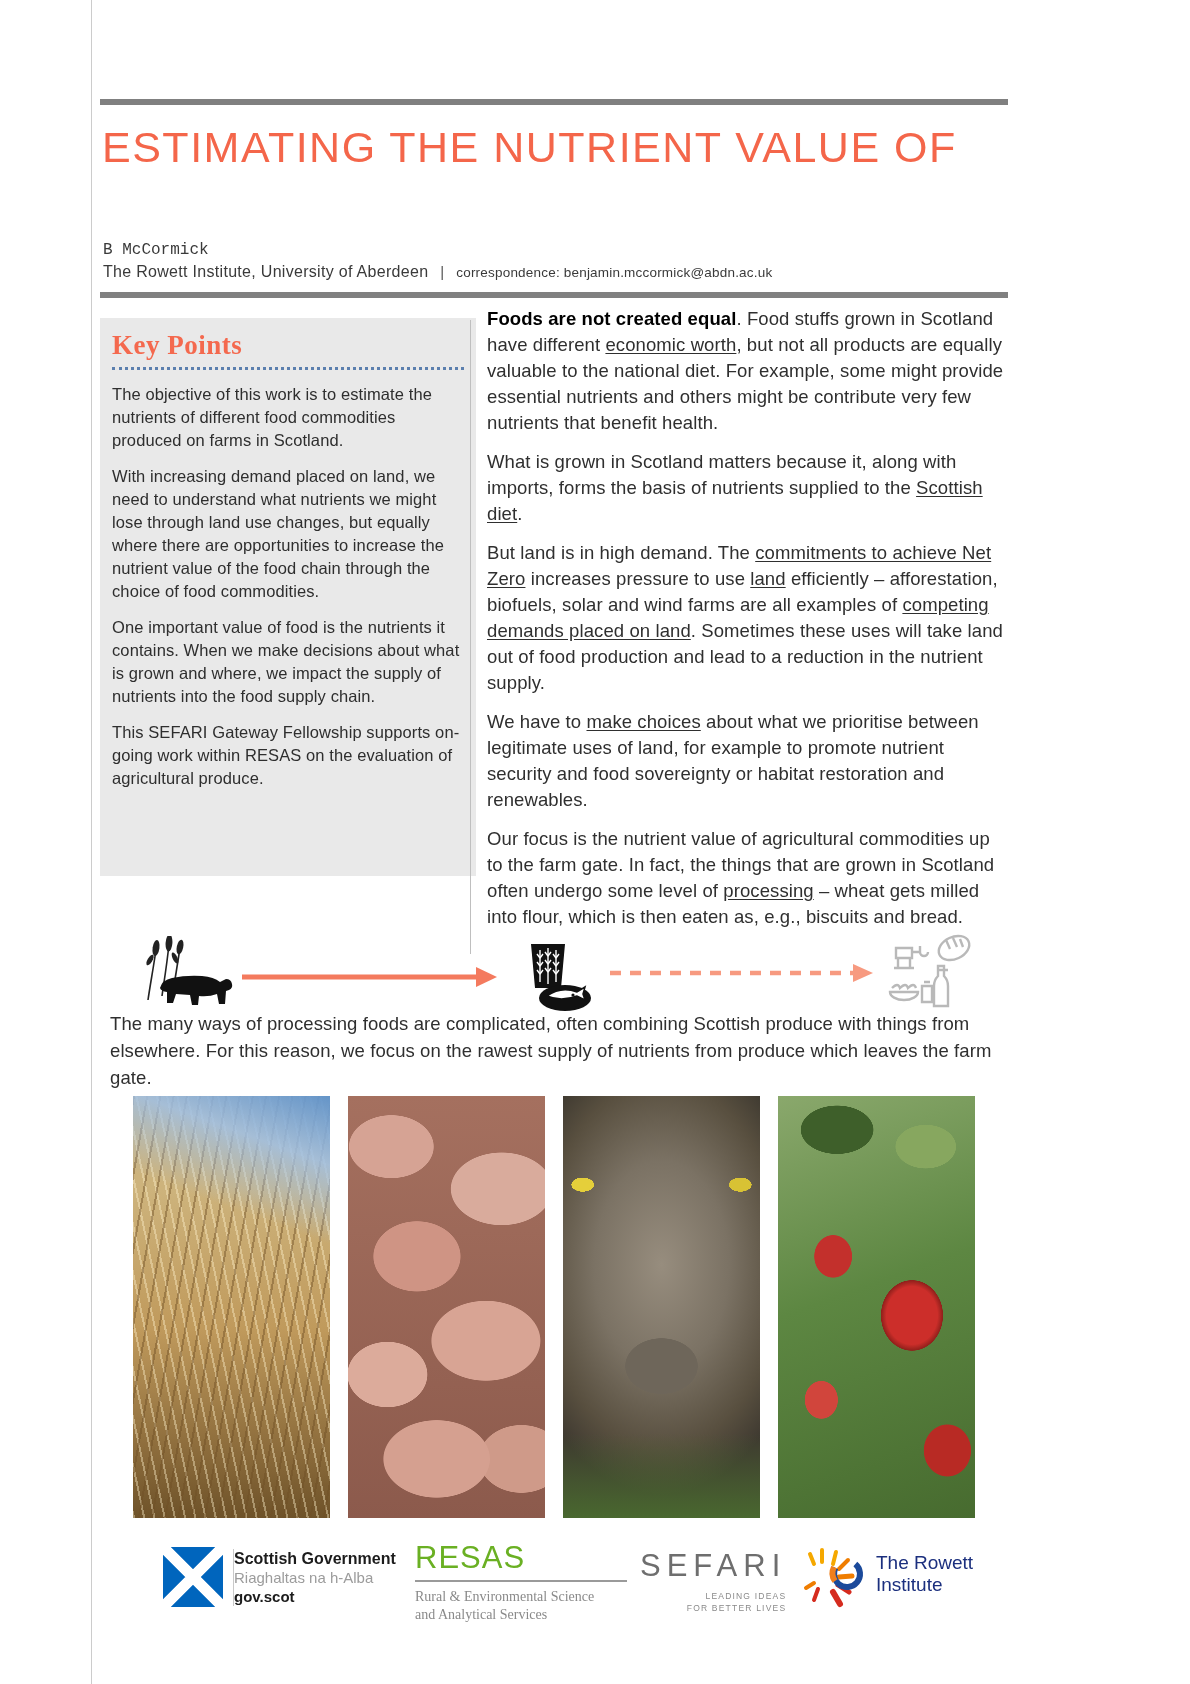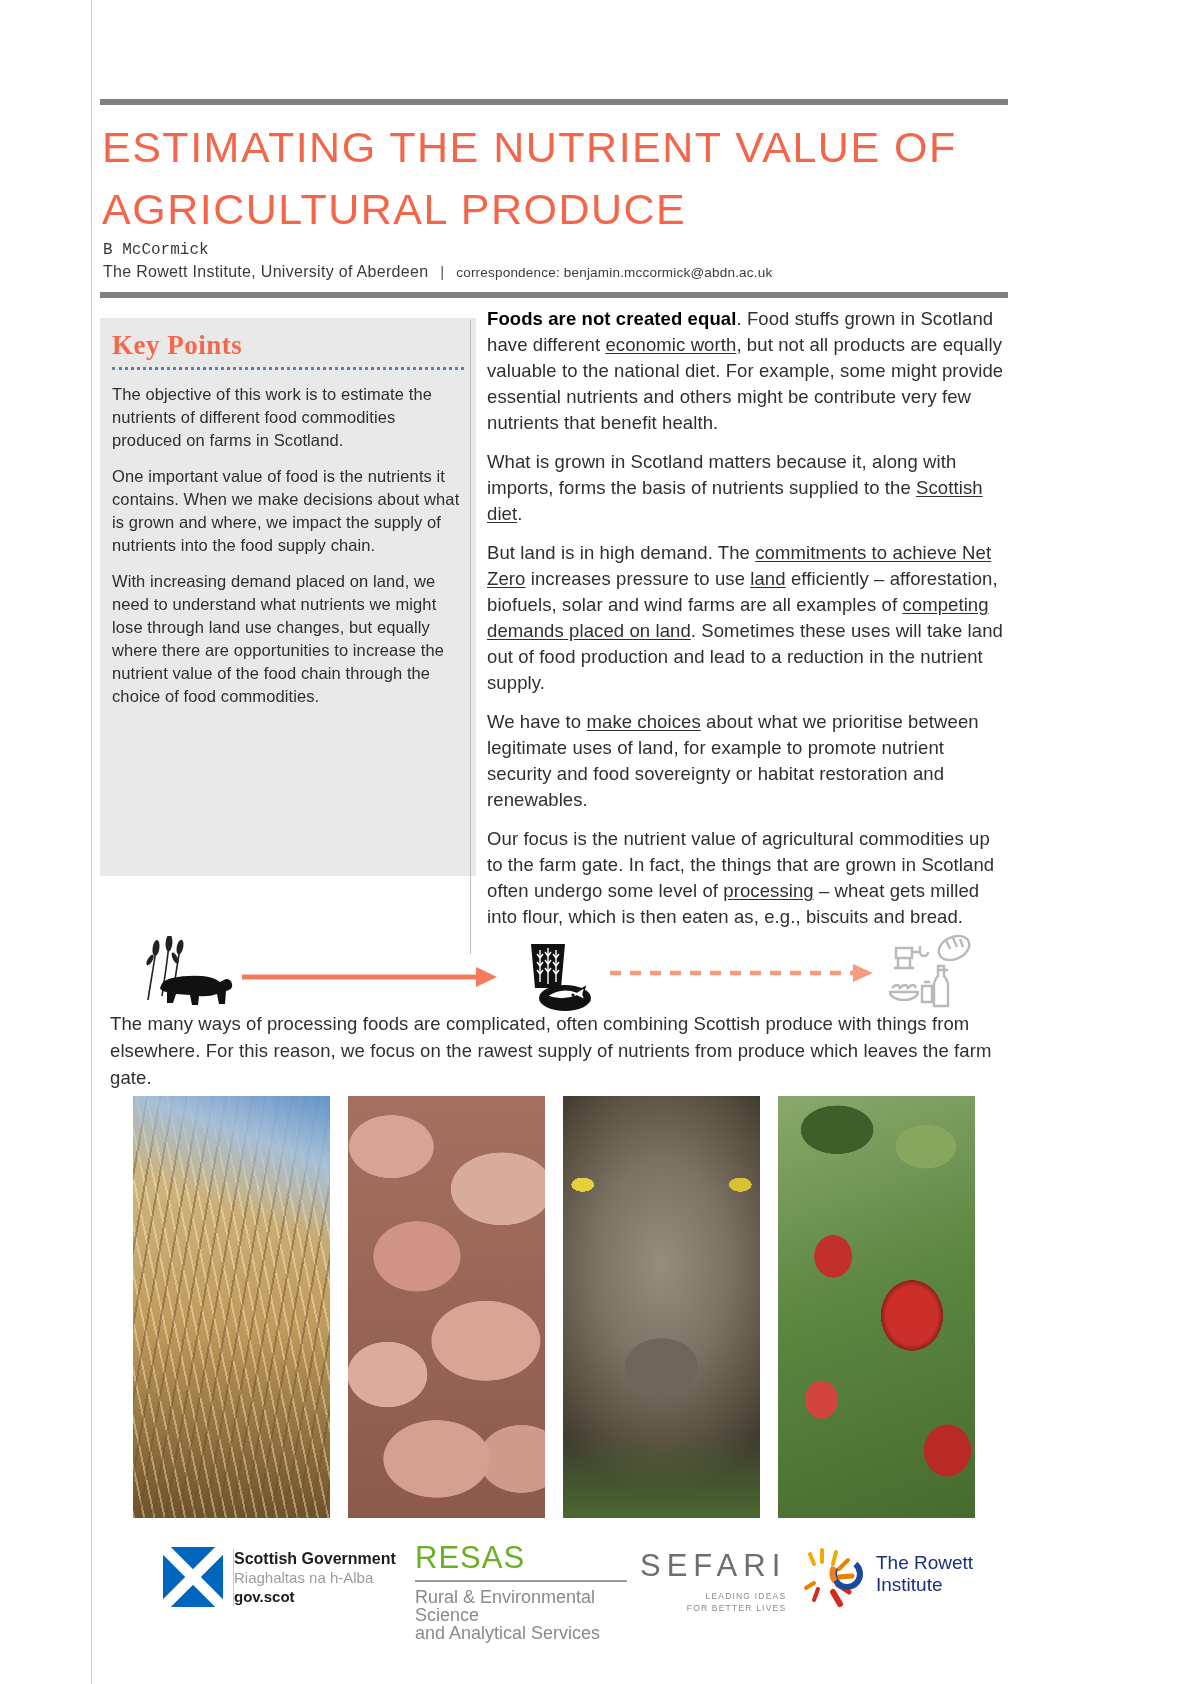--- a/index.html
+++ b/index.html
@@ -78,57 +78,57 @@
   
   .logo-sg{position:absolute;left:163px;top:1547px;display:flex;align-items:center;}
   .sg-text{margin-left:10px;border-left:1px solid #c9c9c9;}
   .sg-l1{font-size:16px;font-weight:700;color:#1c1c1c;line-height:19px;}
   .sg-l2{font-size:15px;color:#9c9c9c;line-height:19px;}
   .sg-l3{font-size:15px;font-weight:700;color:#1c1c1c;line-height:19px;}
 
   .logo-resas{position:absolute;left:415px;top:1540px;width:212px;}
   .resas-name{font-size:31px;color:#6ab023;letter-spacing:1px;font-weight:400;}
   .resas-rule{height:2px;background:#9a9a9a;margin:4px 0 6px 0;}
-  .resas-sub{font-size:18px;color:#8a8a8a;line-height:18px;}
+  .resas-sub{font-size:14px;color:#8a8a8a;line-height:18px;font-family:Liberation Serif, serif;}
 
   .logo-sefari{position:absolute;left:620px;top:1548px;display:flex;align-items:flex-start;margin-left:20px;}
   .sefari-name{font-size:31px;color:#6e6e6e;letter-spacing:6px;font-weight:400;}
   .sefari-tag{margin-top:6px;text-align:right;font-size:8.5px;color:#8a8a8a;letter-spacing:1.2px;line-height:12px;}
   .sefari-burst{margin-left:6px;margin-top:-4px;}
 
   .logo-rowett{position:absolute;left:826px;top:1552px;display:flex;align-items:center;}
   .rowett-text{margin-left:8px;font-size:19px;color:#1b2f7e;line-height:22px;font-weight:500;}
 </style>
 </head>
 <body>
 
 <div class="page">
   <div class="page-edge"></div>
   <div class="bar bar-top"></div>
 
   <div class="title">
     <div>ESTIMATING THE NUTRIENT VALUE OF</div>
-    <div>AGRICULTURAL PRODUCE</div>
   </div>
 
   <div class="byline">B McCormick</div>
   <div class="affil-row">
     <span class="affil">The Rowett Institute, University of Aberdeen</span>
     <span class="pipe">|</span>
     <span class="corresp">correspondence: benjamin.mccormick@abdn.ac.uk</span>
   </div>
 
   <div class="bar bar-mid"></div>
 
   <div class="keybox">
     <h2>Key Points</h2>
     <div>
         <p>The objective of this work is to estimate the nutrients of different food commodities produced on farms in Scotland.</p>
+        <p>With increasing demand placed on land, we need to understand what nutrients we might lose through land use changes, but equally where there are opportunities to increase the nutrient value of the food chain through the choice of food commodities.</p>
         <p>One important value of food is the nutrients it contains. When we make decisions about what is grown and where, we impact the supply of nutrients into the food supply chain.</p>
-        <p>With increasing demand placed on land, we need to understand what nutrients we might lose through land use changes, but equally where there are opportunities to increase the nutrient value of the food chain through the choice of food commodities.</p>
+        <p>This SEFARI Gateway Fellowship supports on-going work within RESAS on the evaluation of agricultural produce.</p>
       </div>
   </div>
 
   <div class="coldiv"></div>
 
   <div class="maincol">
     <div>
         <p><span class="b">Foods are not created equal</span><span>. Food stuffs grown in Scotland have different </span><span class="u">economic worth</span><span>, but not all products are equally valuable to the national diet. For example, some might provide essential nutrients and others might be contribute very few nutrients that benefit health.</span></p>
         <p><span>What is grown in Scotland matters because it, along with imports, forms the basis of nutrients supplied to the </span><span class="u">Scottish diet</span><span>.</span></p>
         <p><span>But land is in high demand. The </span><span class="u">commitments to achieve Net Zero</span><span> increases pressure to use </span><span class="u">land</span><span> efficiently – afforestation, biofuels, solar and wind farms are all examples of </span><span class="u">competing demands placed on land</span><span>. Sometimes these uses will take land out of food production and lead to a reduction in the nutrient supply.</span></p>

